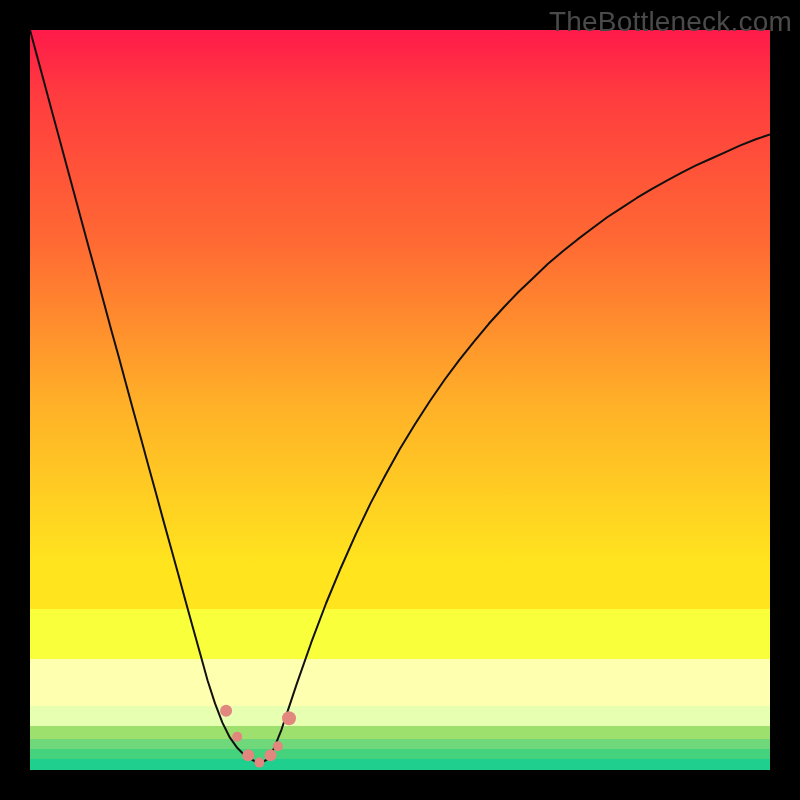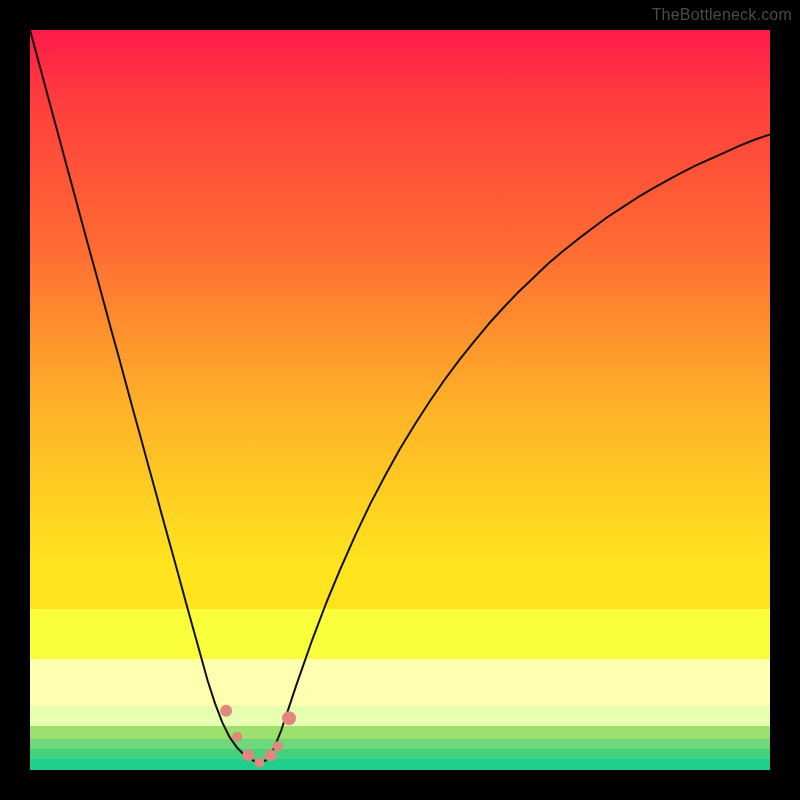--- a/index.html
+++ b/index.html
@@ -9,21 +9,21 @@
     height: 800px;
     position: relative;
     background: #000;
   }
   .watermark {
     position: absolute;
     top: 6px;
     right: 8px;
     color: #4a4a4a;
     font-family: Arial, Helvetica, sans-serif;
-    font-size: 16px;
+    font-size: 28px;
     font-weight: 500;
     letter-spacing: 0.2px;
     z-index: 3;
   }
   .plot-area {
     position: absolute;
     left: 30px;
     top: 30px;
     width: 740px;
     height: 740px;

